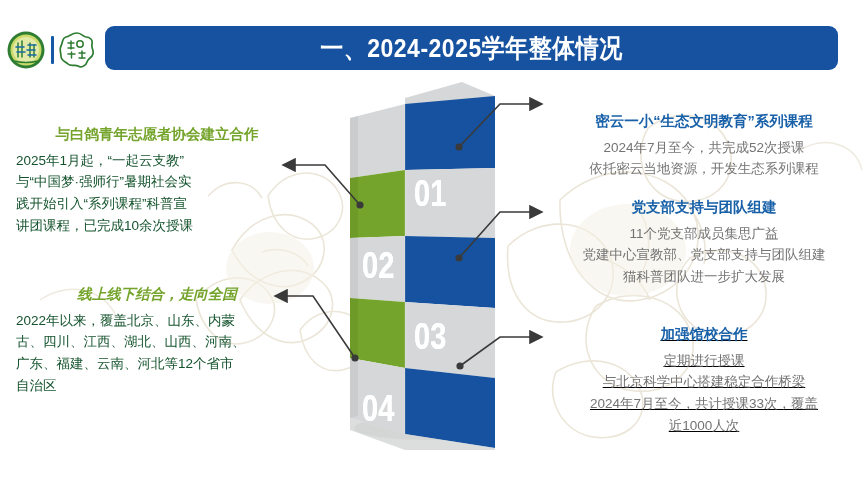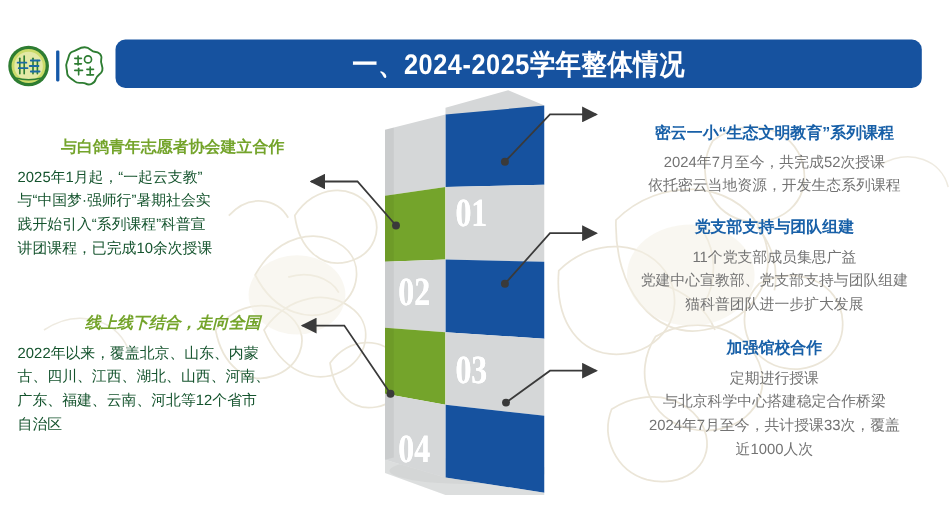--- a/index.html
+++ b/index.html
@@ -10,36 +10,36 @@
     background:#ffffff;
     position:relative;
     overflow:hidden;
   }
   .slide { position:relative; width:865px; height:482px; background:#fff; overflow:hidden; }
 
   
   .watermark { position:absolute; inset:0; pointer-events:none; z-index:0; }
 
   
-  .header { position:absolute; left:0; top:34px; width:865px; height:52px; z-index:6; }
+  .header { position:absolute; left:0; top:24px; width:865px; height:52px; z-index:6; }
   .logo-wrap { position:absolute; left:6px; top:4px; width:92px; height:44px; display:flex; align-items:center; gap:5px; }
   .logo-mark { display:block; }
   .logo-div { width:3px; height:28px; background:#1558A8; border-radius:1px; }
   .title-bar {
     position:absolute; left:105px; top:2px; width:733px; height:44px;
     background:#16529F; border-radius:9px;
     display:flex; align-items:center; justify-content:center;
   }
   .title-text {
     color:#ffffff; font-size:23px; font-weight:bold; letter-spacing:.5px;
     white-space:nowrap; transform:scaleY(1.12);
   }
 
   
-  .column { position:absolute; left:350px; top:78px; width:117px; height:372px; z-index:3;font-family:Liberation Serif, serif; }
+  .column { position:absolute; left:350px; top:78px; width:117px; height:372px; z-index:3; }
   .col-svg { display:block; }
   .num {
     position:absolute; color:#ffffff; font-weight:bold; font-size:29px;
     transform:scaleY(1.25); letter-spacing:0px; z-index:4;
     text-shadow:0 0 0 #fff;
   }
   .n01 { left:64px; top:100px; }
   .n02 { left:12px; top:172px; }
   .n03 { left:64px; top:243px; }
   .n04 { left:12px; top:315px; }
@@ -57,21 +57,21 @@
   .t-body.right { color:#737373; }
   .t-right { text-align:center; }
   .t-left  { text-align:left; }
 
   .blk-l1 { left:16px; top:125px;  width:282px; }
   .blk-l1 .t-head { text-align:center; }
   .blk-l2 { left:16px; top:285px;  width:282px; }
   .blk-l2 .t-head { text-align:center;font-style:italic; }
   .blk-r1 { left:548px; top:112px; width:312px; }
   .blk-r2 { left:548px; top:198px; width:312px; }
-  .blk-r3 { left:548px; top:308px; width:312px; }
+  .blk-r3 { left:548px; top:325px; width:312px;text-decoration:underline; }
   .t-head + .t-body { margin-top:5px; }
 </style>
 </head>
 <body>
 
 <div class="slide">
 
   <svg class="watermark" width="865" height="482" viewBox="0 0 865 482" aria-hidden="true">
     <g fill="none" stroke="#E8E2D2" stroke-width="1.6" opacity="0.85">
       <path d="M232 250 C252 214 288 206 312 224 C330 238 328 266 306 280 C284 294 250 286 232 250 Z"></path>

